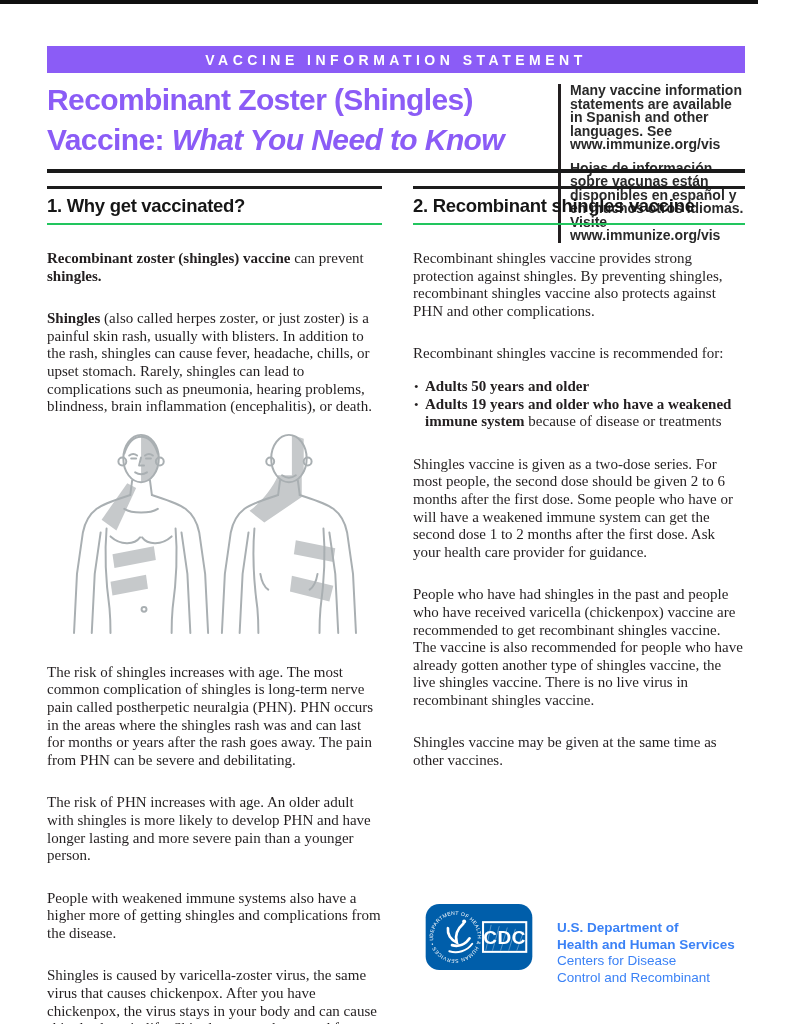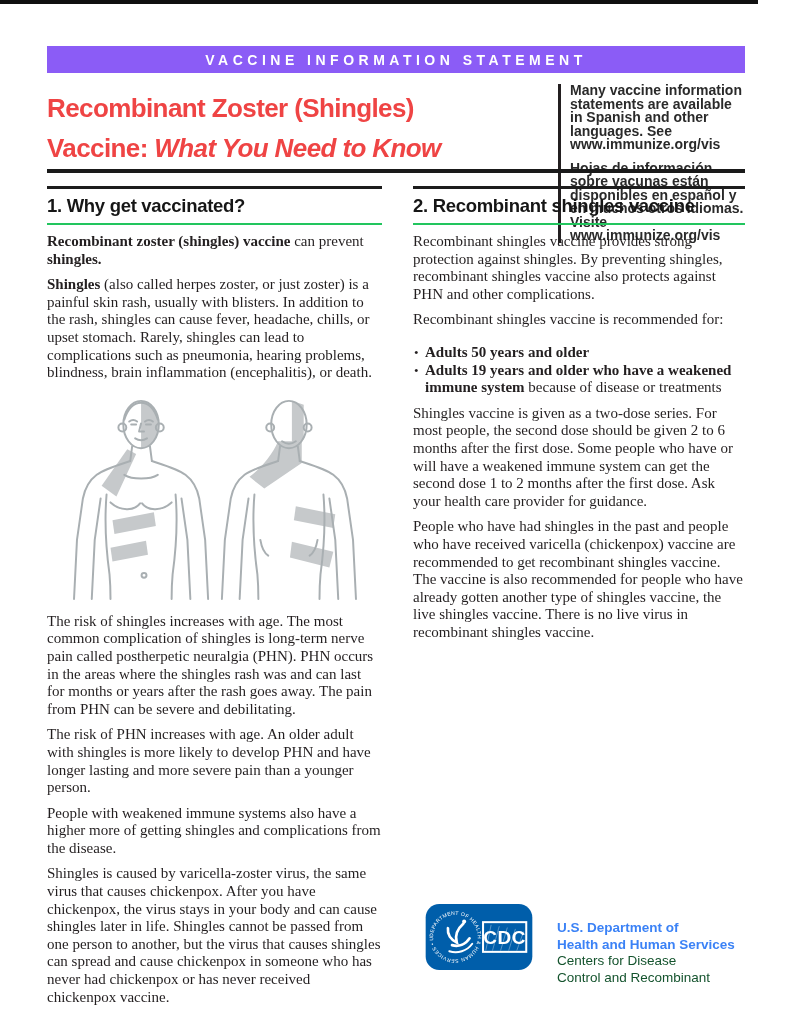--- a/index.html
+++ b/index.html
@@ -10,23 +10,23 @@
   }
   .top-strip { position:absolute; left:0; top:0; width:758px; height:4px; background:#101010; }
 
   .vis-banner {
     position:absolute; left:47px; top:46px; width:698px; height:27px;
     background:#8b5cf6; color:#ffffff; display:flex; align-items:center; justify-content:center;
     font-family:"Liberation Sans", sans-serif; font-weight:bold; font-size:14px; letter-spacing:4.5px;
   }
 
   .doc-title {
-    position:absolute; left:47px; top:88px; width:512px;
+    position:absolute; left:47px; top:80px; width:512px;
     font-family:"Liberation Sans", sans-serif; font-weight:bold;
-    font-size:26px; line-height:40px; letter-spacing:-0.6px; color:#ef4444;
+    font-size:30px; line-height:40px; letter-spacing:-0.6px; color:#8b5cf6;
   }
   .doc-title em { font-style:italic; }
 
   .lang-box {
     position:absolute; left:558px; top:84px; width:190px;
     border-left:3px solid #231f20; padding-left:9px;
     font-family:"Liberation Sans", sans-serif; font-weight:bold;
     font-size:14px; line-height:13.5px; color:#2a2a2a;
   }
   .lang-box p + p { margin-top:10px; }
@@ -36,33 +36,33 @@
   .col { position:absolute; top:186px; }
   .col-left  { left:47px;  width:335px; }
   .col-right { left:413px; width:332px; }
 
   .section-head {
     border-top:3.5px solid #1d1d1d; border-bottom:2px solid #22c55e;
     padding:6px 0 6px 0; font-family:"Liberation Sans", sans-serif;
     font-weight:bold; font-size:18.5px; letter-spacing:-0.3px; color:#161616;
   }
 
-  p.body { font-size:15px; line-height:17.6px; margin-top:8px; }
+  p.body { font-size:15px; line-height:17.6px; margin-top:25px; }
   .b { font-weight:bold; }
 
   .rec-list { list-style:none; font-size:15px; line-height:17.6px; margin-top:15px; }
   .rec-list li { position:relative; padding-left:12px; }
   .rec-list li::before { content:"\2022"; position:absolute; left:1px; top:0; font-size:13px; }
 
   figure.body-figure { margin:10px 0 2px 0; text-align:center; }
 
   .footer-logo { position:absolute; left:425px; top:903px; display:flex; align-items:flex-start; }
   .agency-text { margin-left:24px; padding-top:17px; font-family:"Liberation Sans", sans-serif; font-size:13.5px; line-height:16.5px; }
   .agency-text .dept { font-weight:bold; color:#3b82f6; }
-  .agency-text .cdcname { color:#14532d; }
+  .agency-text .cdcname { color:#3b82f6; }
 </style>
 </head>
 <body>
 
 <div id="page">
 
   <div class="top-strip"></div>
 
   <div class="vis-banner">
     <span>VACCINE INFORMATION STATEMENT</span>
@@ -168,20 +168,21 @@
     <div class="section-head">2. Recombinant shingles vaccine</div>
 
     <p class="body">Recombinant shingles vaccine provides strong protection against shingles. By preventing shingles, recombinant shingles vaccine also protects against PHN and other complications.</p>
     <p class="body">Recombinant shingles vaccine is recommended for:</p>
     <ul class="rec-list">
       <li><span class="b">Adults 50 years and older</span></li>
       <li><span class="b">Adults 19 years and older who have a weakened immune system</span><span> because of disease or treatments</span></li>
     </ul>
     <p class="body">Shingles vaccine is given as a two-dose series. For most people, the second dose should be given 2 to 6 months after the first dose. Some people who have or will have a weakened immune system can get the second dose 1 to 2 months after the first dose. Ask your health care provider for guidance.</p>
     <p class="body">People who have had shingles in the past and people who have received varicella (chickenpox) vaccine are recommended to get recombinant shingles vaccine. The vaccine is also recommended for people who have already gotten another type of shingles vaccine, the live shingles vaccine. There is no live virus in recombinant shingles vaccine.</p>
+    <p class="body">Shingles vaccine may be given at the same time as other vaccines.</p>
   </div>
 
   <div class="footer-logo">
     <svg width="108" height="68" viewBox="0 0 160 100">
       <rect x="1" y="1" width="158" height="98" rx="20" fill="#005eaa"></rect>
       <defs>
         <path id="hhs-ring" d="M45 50 m-33 0 a33 33 0 1 1 66 0 a33 33 0 1 1 -66 0"></path>
       </defs>
       <text font-family="Liberation Sans, sans-serif" font-size="7.5" letter-spacing="0.6" fill="#ffffff">
         <textPath href="#hhs-ring">DEPARTMENT OF HEALTH &amp; HUMAN SERVICES • USA</textPath>

